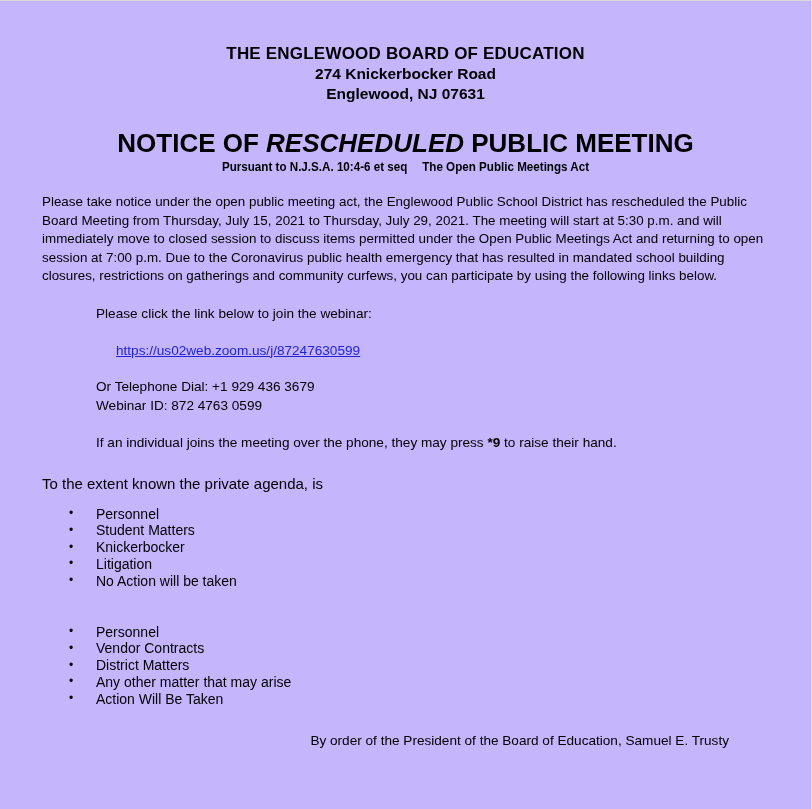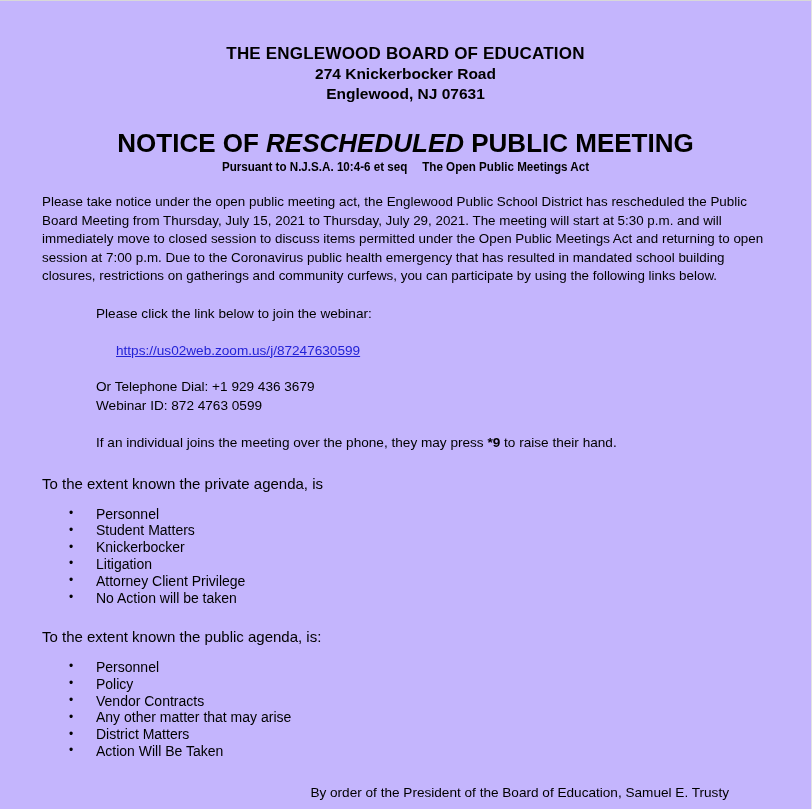--- a/index.html
+++ b/index.html
@@ -165,35 +165,32 @@
 
     <div class="spacer-lg"></div>
 
     <div>
       <p class="section-label">To the extent known the private agenda, is</p>
       <ul class="agenda">
         <li>Personnel</li>
         <li>Student Matters</li>
         <li>Knickerbocker</li>
         <li>Litigation</li>
-        <li>Attorney Client Privilege</li>
         <li>No Action will be taken</li>
       </ul>
     </div>
 
     <div class="spacer-lg"></div>
 
     <div>
-      <p class="section-label">To the extent known the public agenda, is:</p>
       <ul class="agenda">
         <li>Personnel</li>
-        <li>Policy</li>
         <li>Vendor Contracts</li>
+        <li>District Matters</li>
         <li>Any other matter that may arise</li>
-        <li>District Matters</li>
         <li>Action Will Be Taken</li>
       </ul>
     </div>
 
     <div class="signature">
       <div class="sline">By order of the President of the Board of Education, Samuel E. Trusty</div>
 
     </div>
 
   </div>

